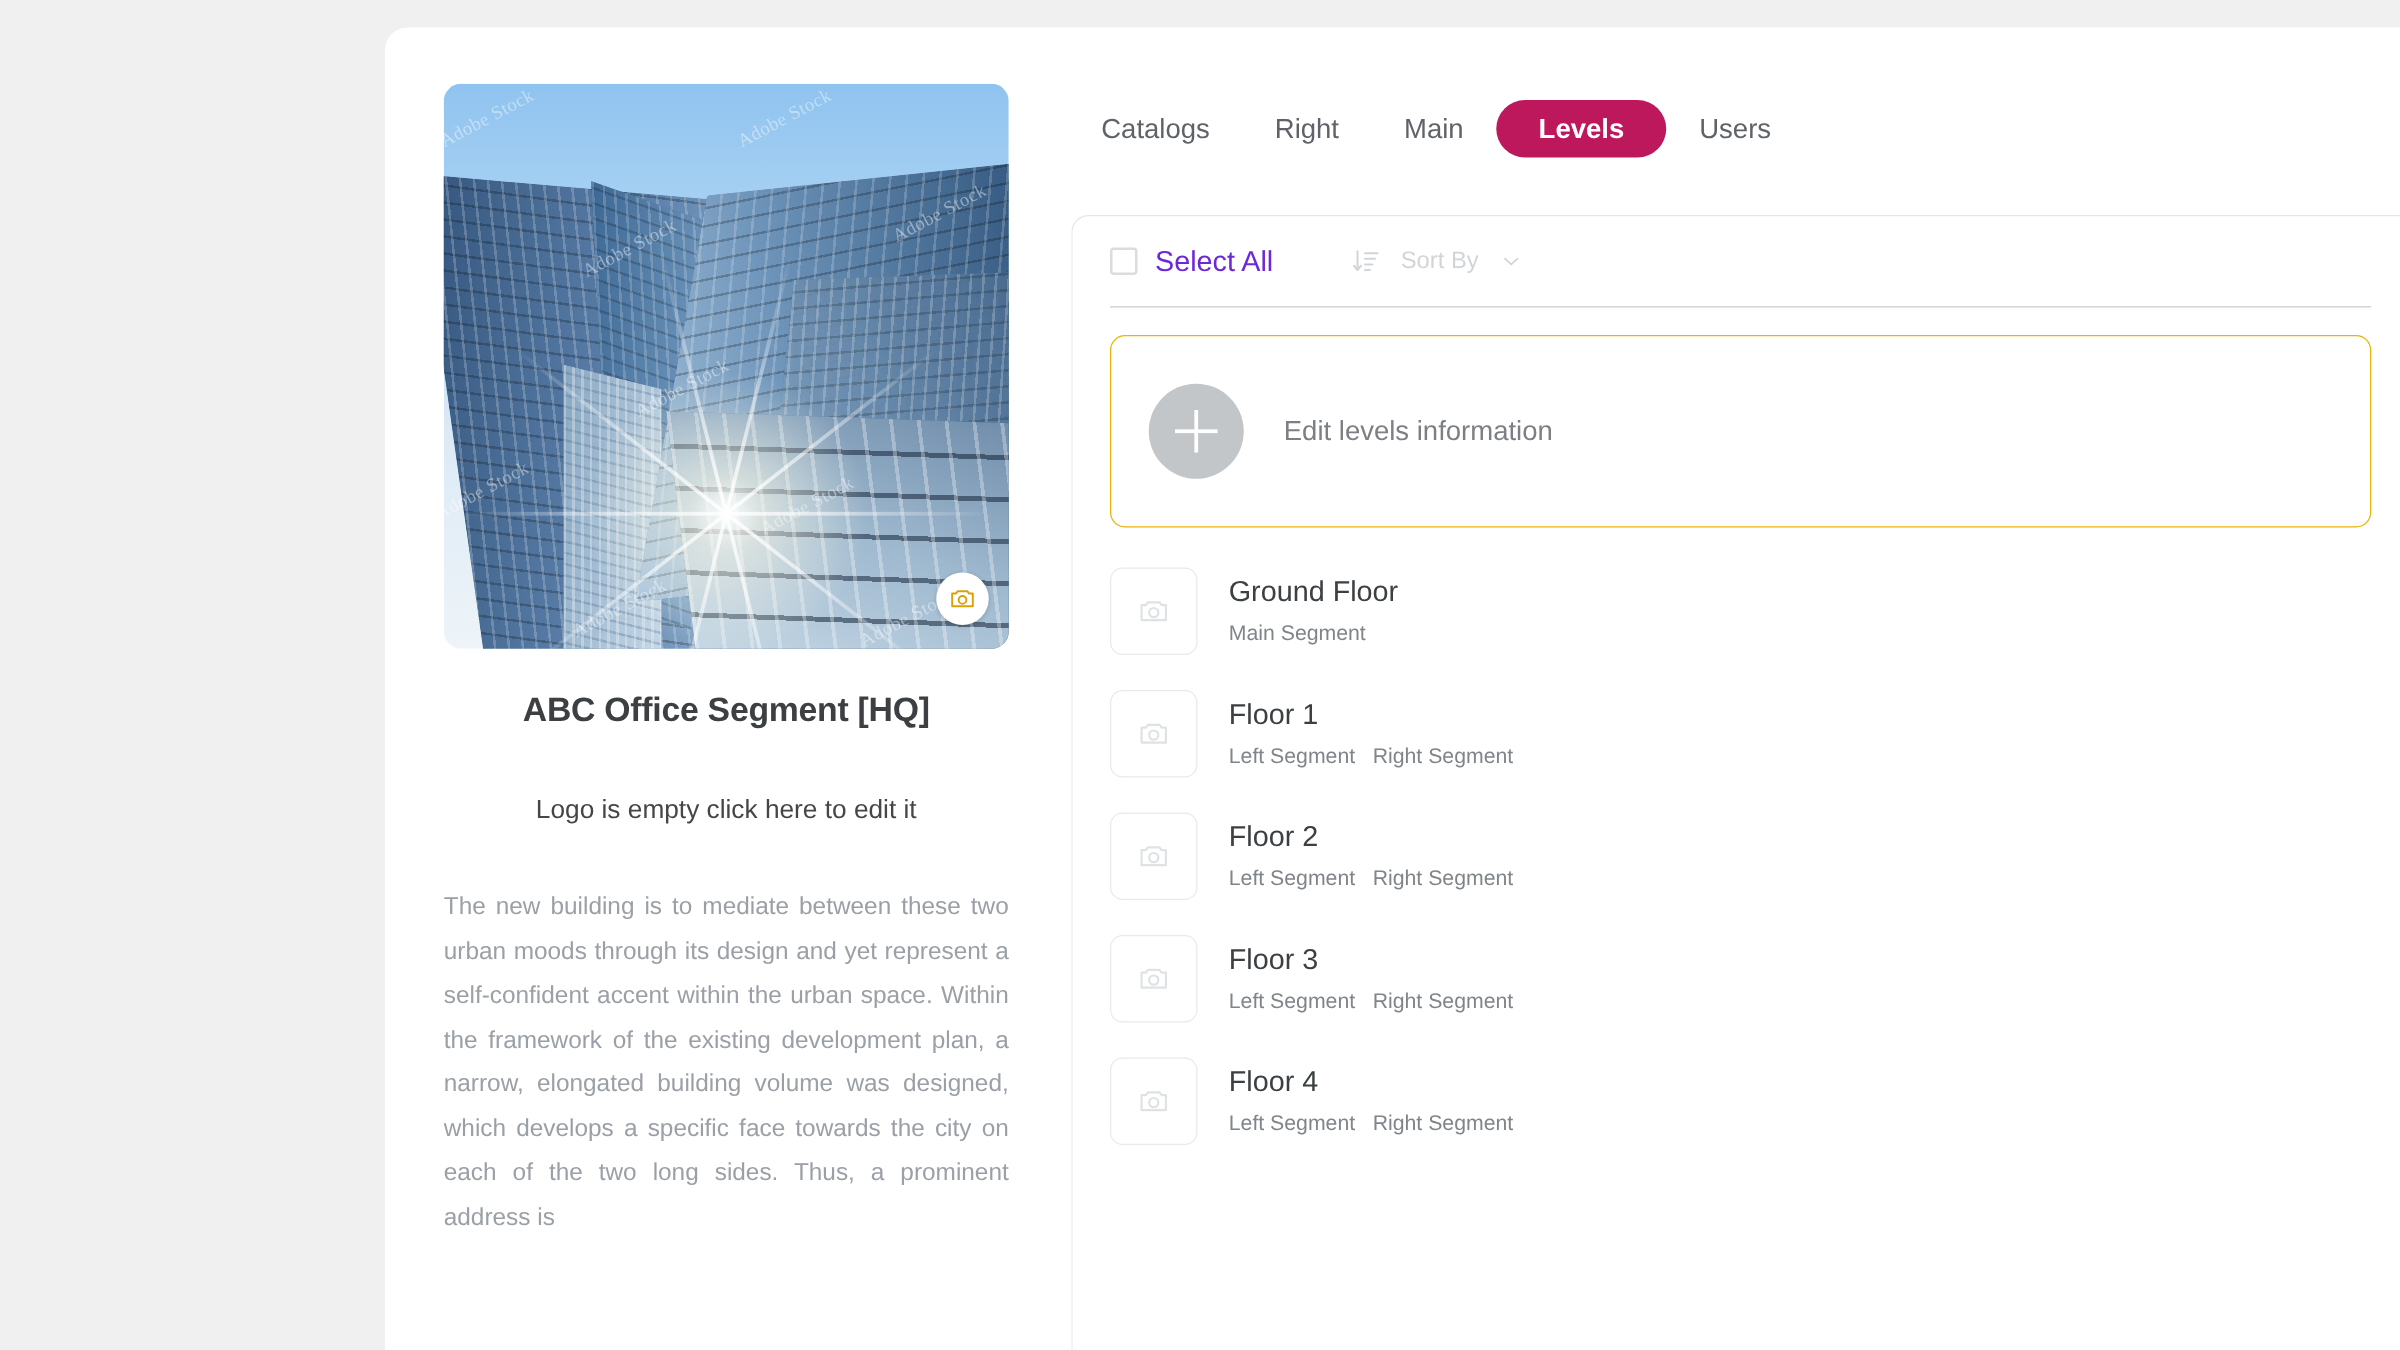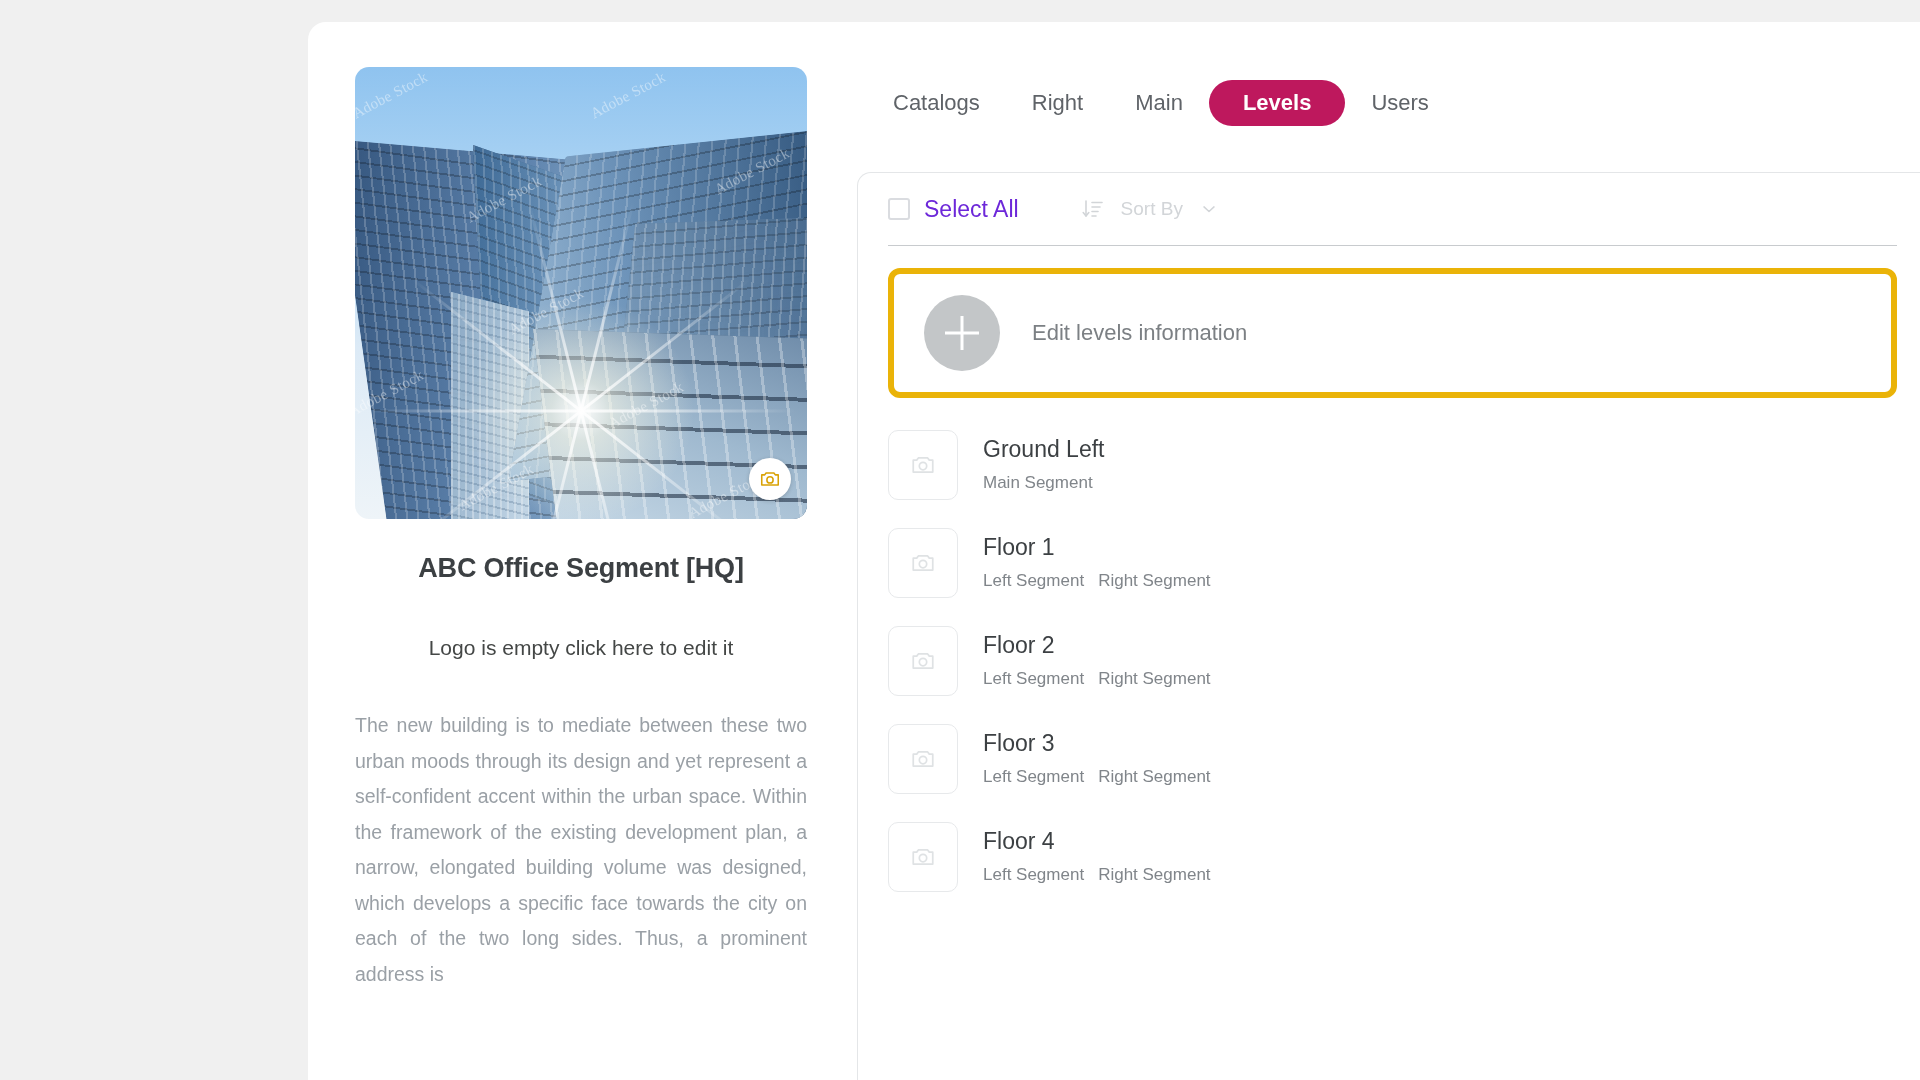--- a/index.html
+++ b/index.html
@@ -180,21 +180,21 @@
 
   
   .right-col {
     position: absolute;
     left: 547px; top: 0;
     width: 1065px; height: 1080px;
   }
 
   .tabs {
     position: absolute;
-    left: 12px; top: 58px;
+    left: 0; top: 58px;
     display: flex;
     align-items: center;
     gap: 0px;
     height: 46px;
   }
   .tab {
     font-size: 22px;
     color: #5f6368;
     padding: 0 26px;
     line-height: 46px;
@@ -242,22 +242,22 @@
   .sort-lbl { font-size: 19px; color: #d2d5d8; }
 
   .divider {
     height: 1px;
     background: #c8cbce;
     margin: 0 30px 0 30px;
   }
 
   .edit-card {
     margin: 22px 30px 0 30px;
-    height: 130px;
-    border: 6px solid #eab308;
+    height: 154px;
+    border: 1px solid #eab308;
     border-radius: 12px;
     display: flex;
     align-items: center;
     padding-left: 30px;
     cursor: pointer;
   }
   .plus-circle {
     width: 76px; height: 76px;
     border-radius: 50%;
     background: #c3c6c8;
@@ -384,21 +384,21 @@
         <div class="levels-list">
 
           <div class="level-row">
             <div class="thumb">
               <svg width="26" height="26" viewBox="0 0 24 24" fill="none" stroke="#dfe2e4" stroke-width="1.6" stroke-linecap="round" stroke-linejoin="round">
                 <path d="M3 7.5h3.2l1.5-2h8.6l1.5 2H21v11H3z"></path>
                   <circle cx="12" cy="13" r="3.4"></circle>
               </svg>
             </div>
             <div class="level-text">
-              <div class="level-name">Ground Left</div>
+              <div class="level-name">Ground Floor</div>
               <div class="segments">
                 <span class="seg">Main Segment</span>
               </div>
             </div>
           </div>
 
           <div class="level-row">
             <div class="thumb">
               <svg width="26" height="26" viewBox="0 0 24 24" fill="none" stroke="#dfe2e4" stroke-width="1.6" stroke-linecap="round" stroke-linejoin="round">
                 <path d="M3 7.5h3.2l1.5-2h8.6l1.5 2H21v11H3z"></path>

